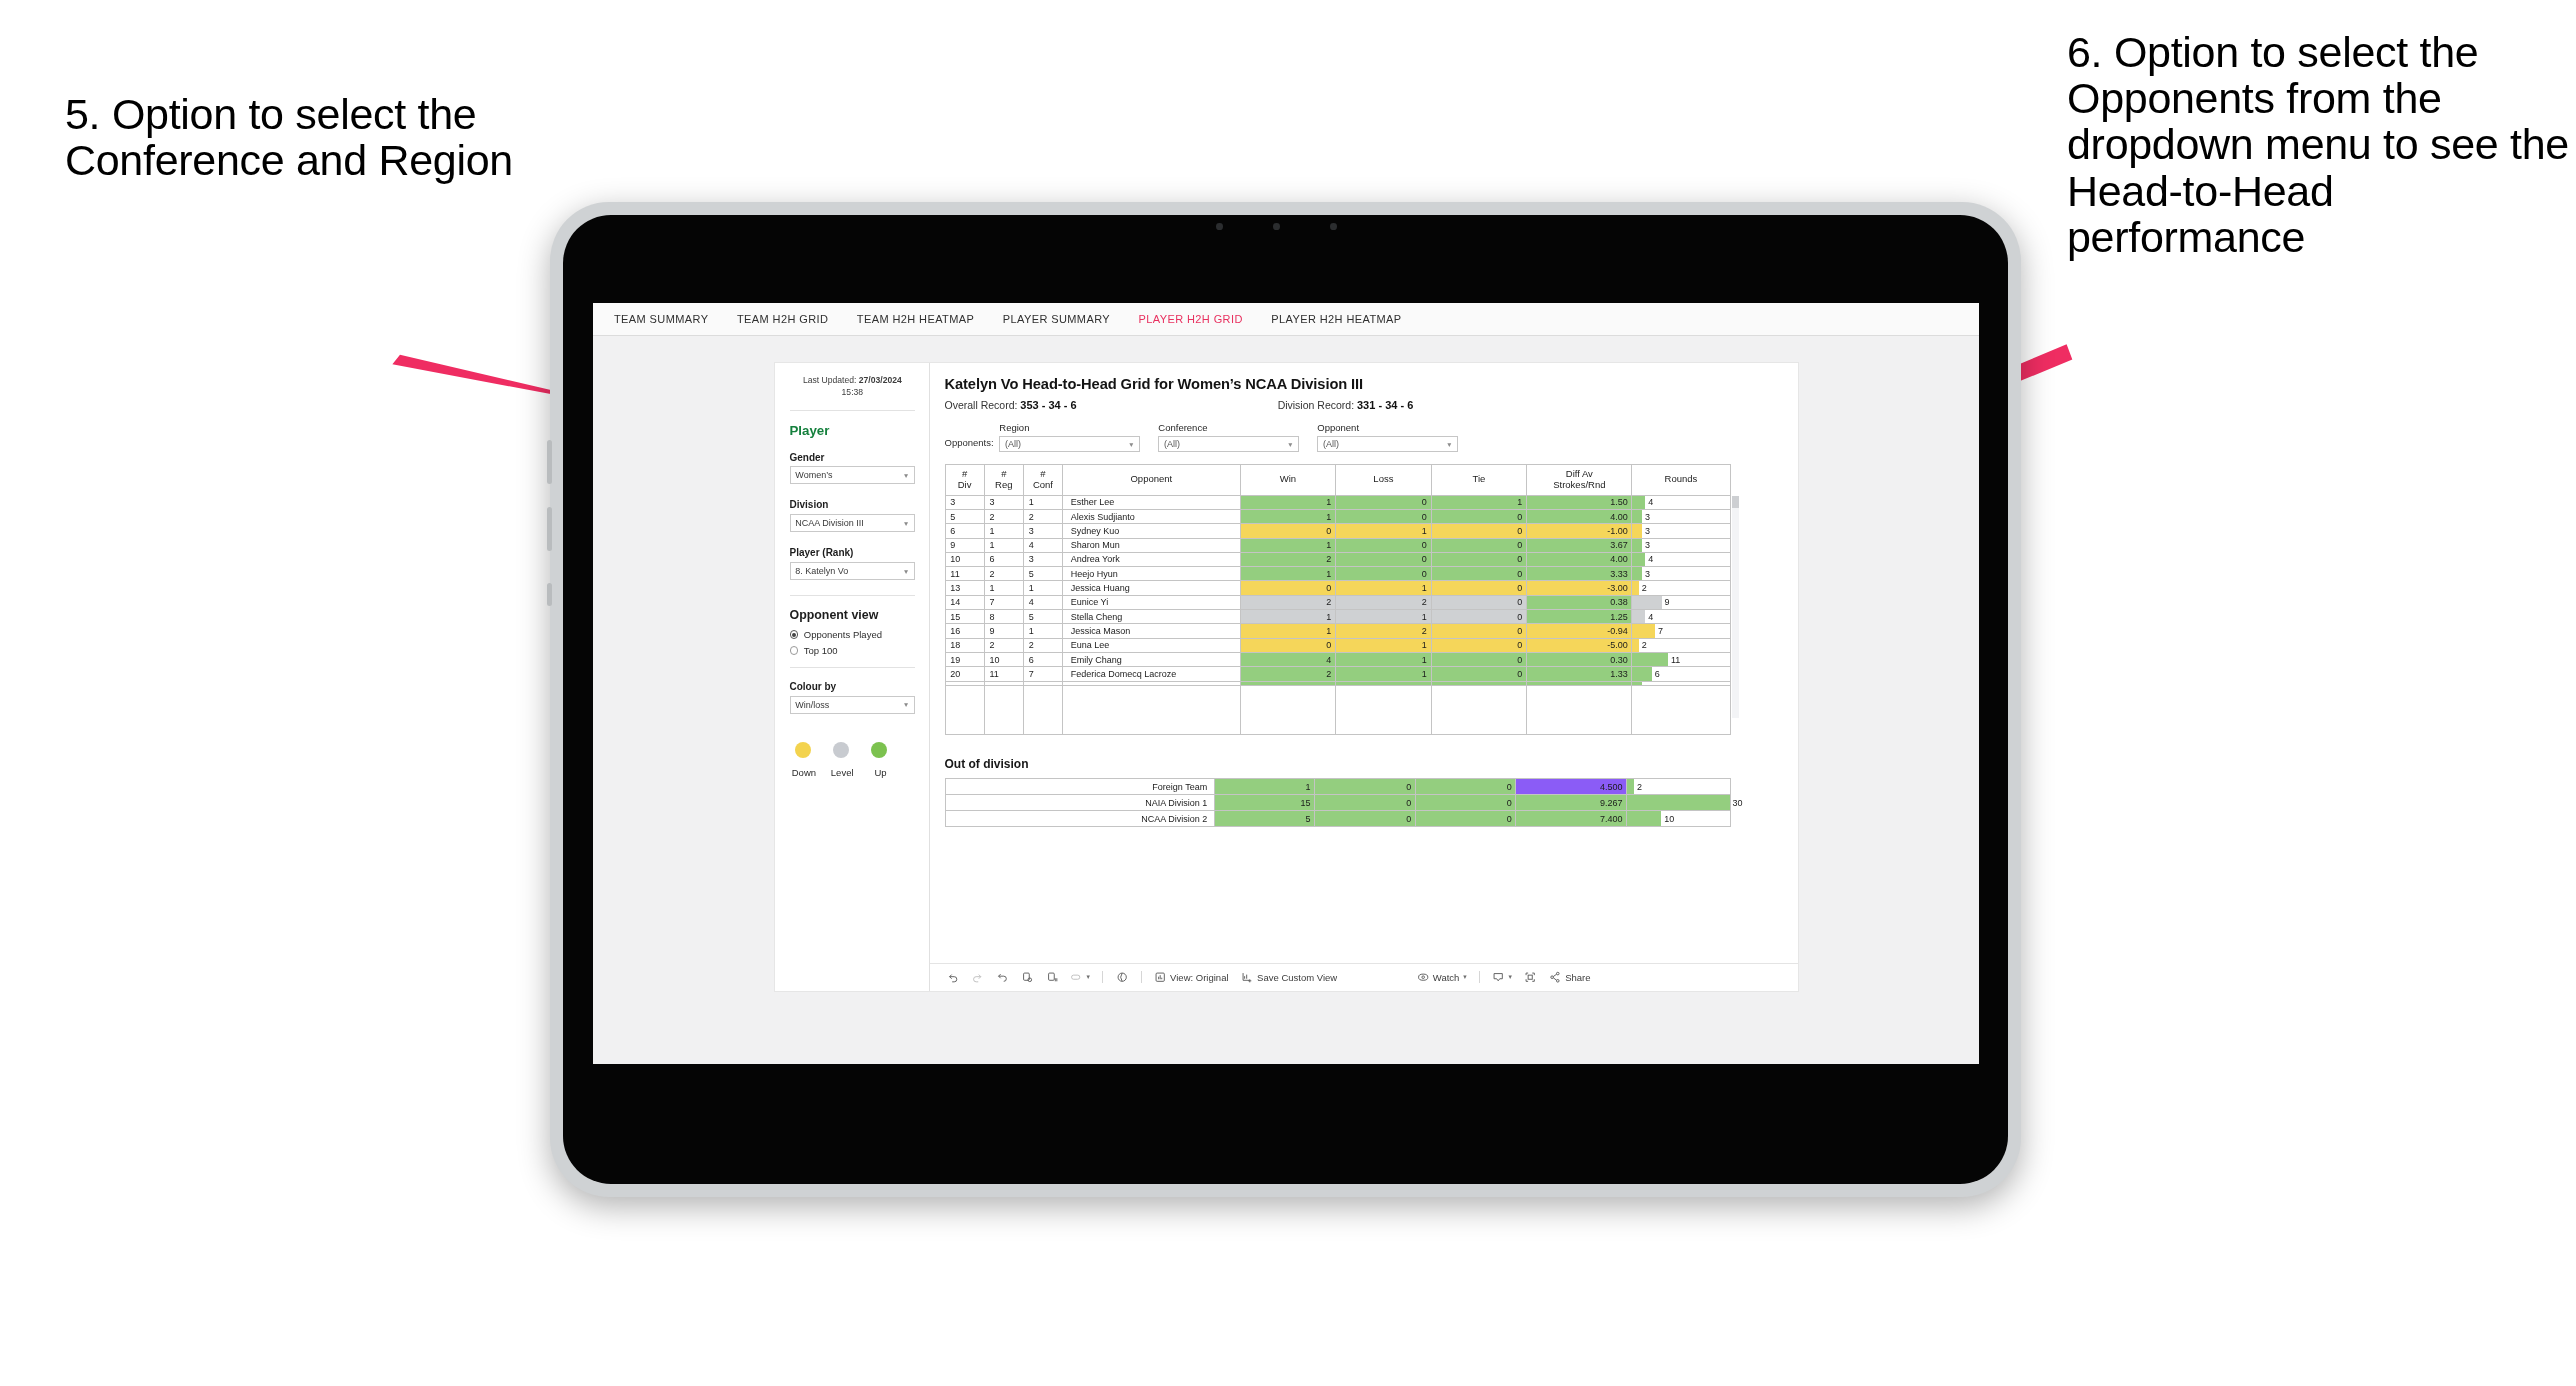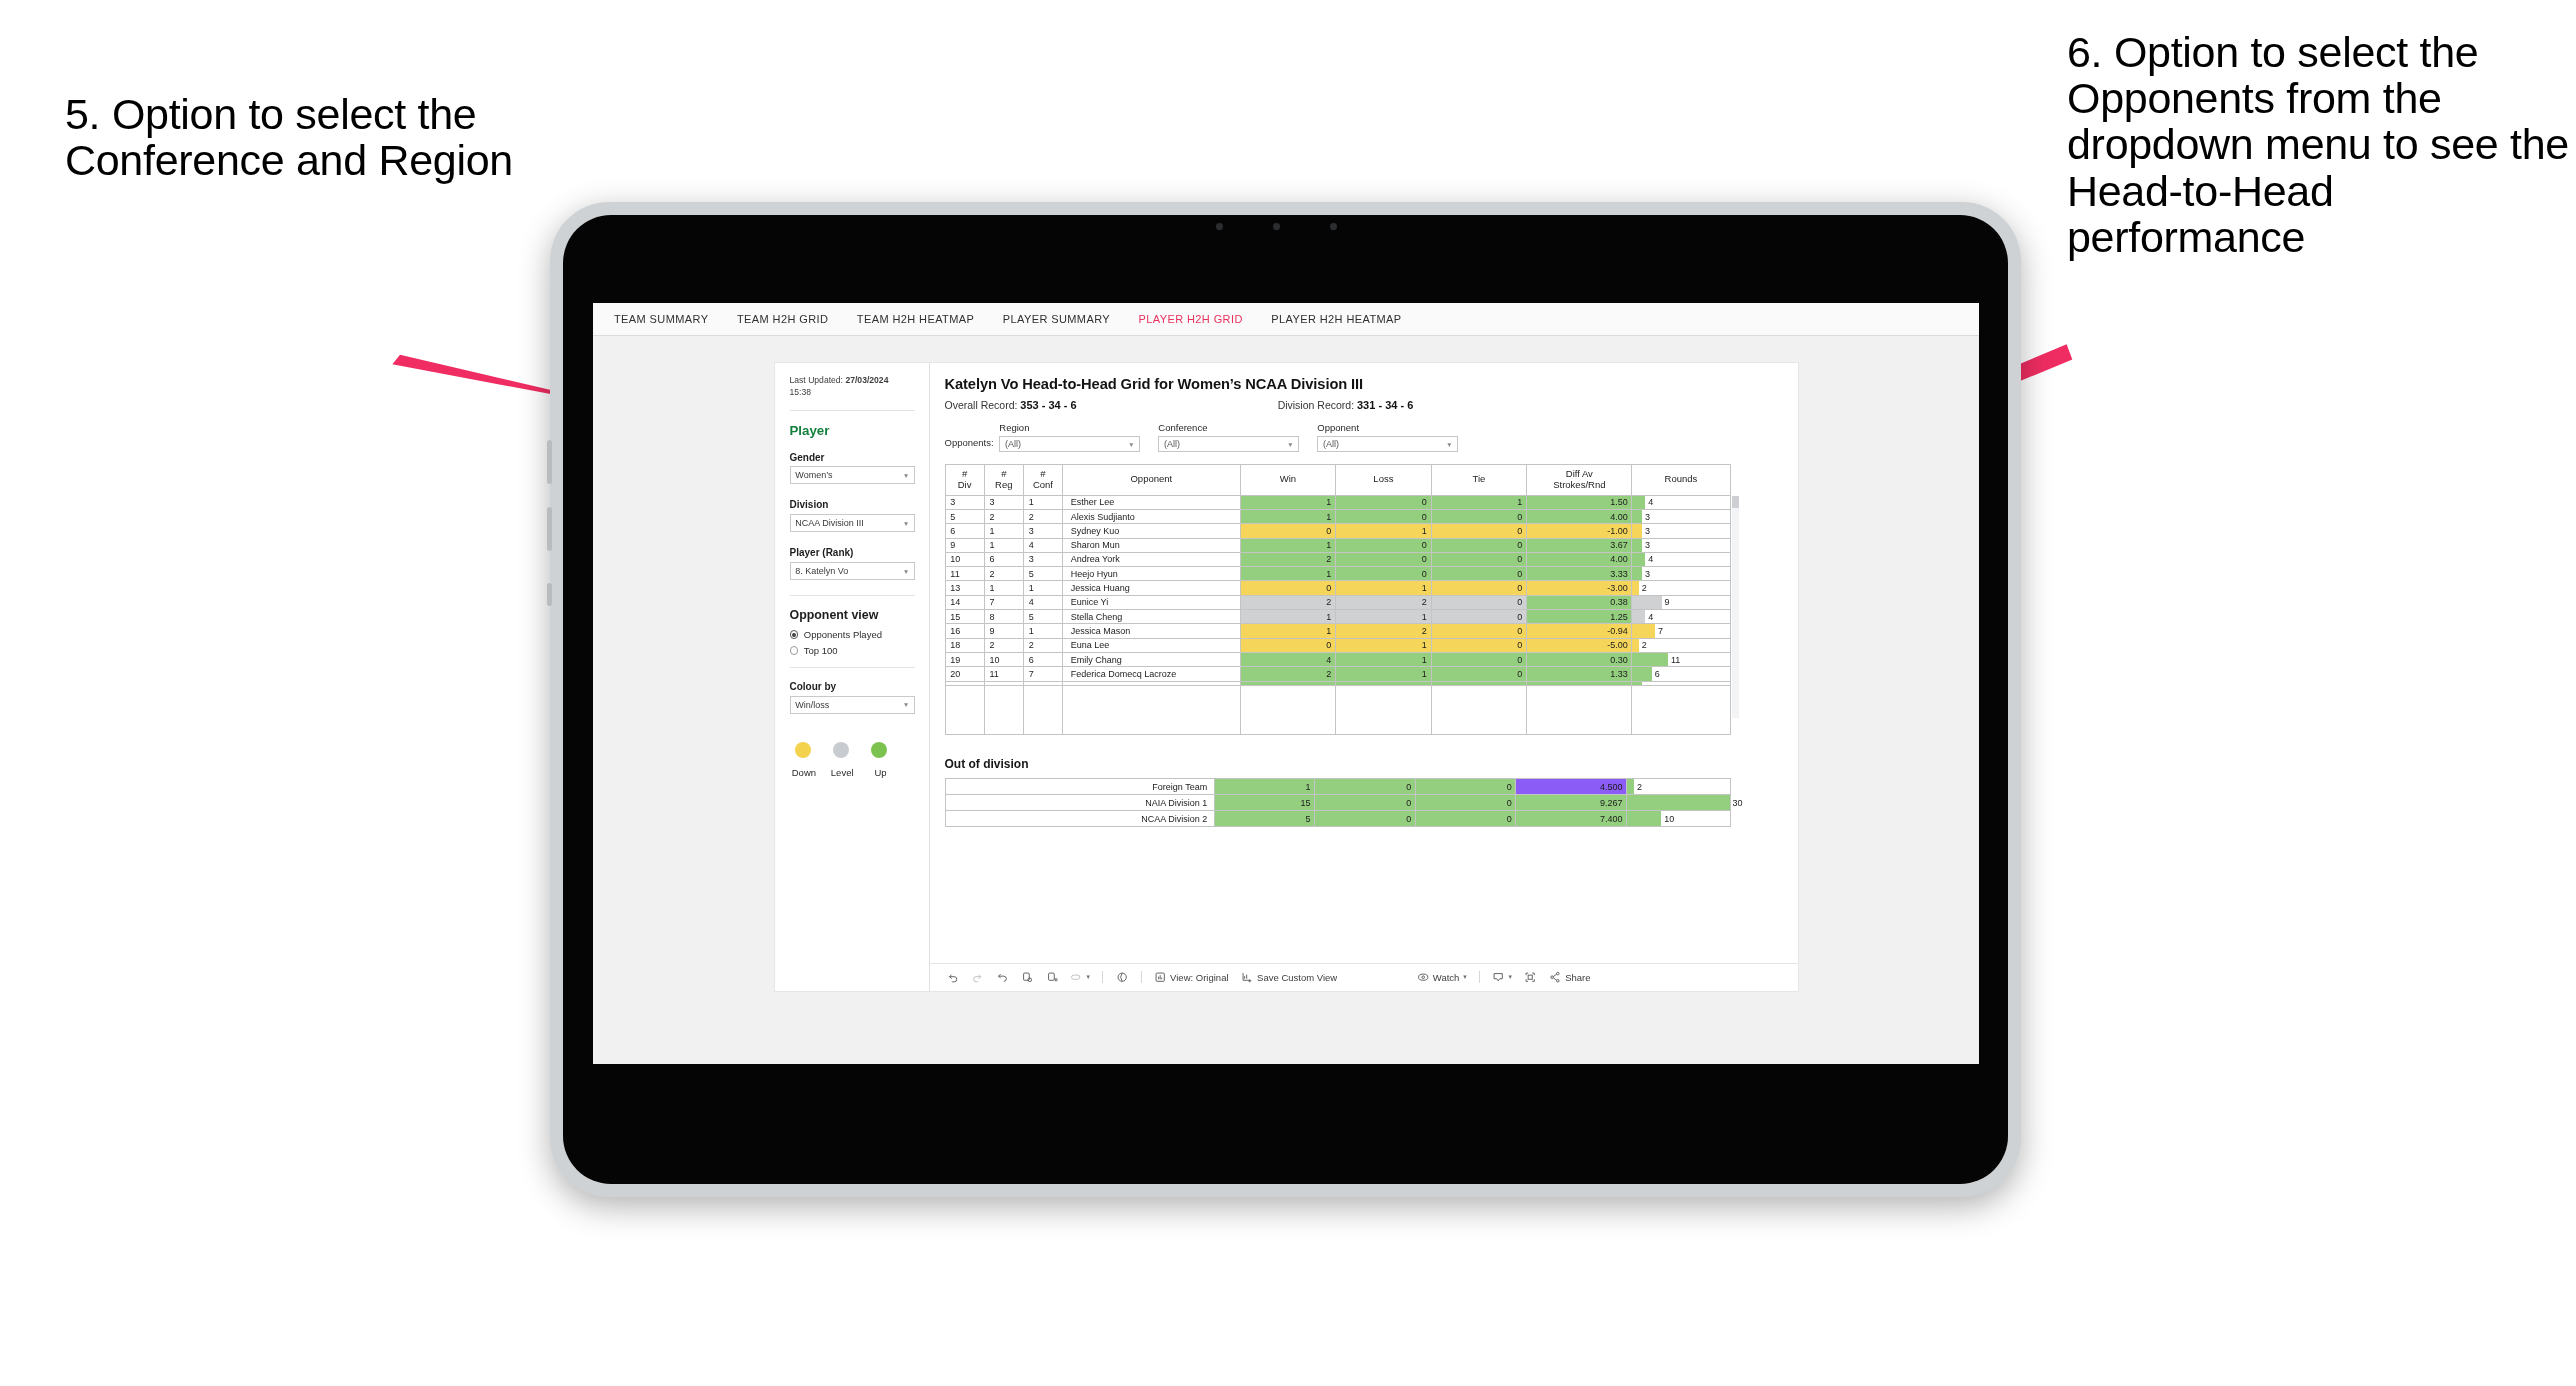--- a/index.html
+++ b/index.html
@@ -96,21 +96,21 @@
     width:1023px; height:628px; background:#fff;
     display:flex; box-shadow:0 0 0 1px #e6e6e6;
     position:relative;
   }
 
   
   #sidebar {
     width:155px; border-right:1px solid #e0e0e0;
     padding:12.4px 13.3px 0 15px; flex-shrink:0;
   }
-  .lastupd { font-size:8.6px; color:#3d3d3d; line-height:1.35; }
+  .lastupd { font-size:8.6px; color:#3d3d3d; line-height:1.35;text-align:center; }
   .lastupd b { font-weight:700; }
   .hr { height:1px; background:#e2e2e2; margin:11.4px 0 12.4px 0; }
   .sb-title { font-size:13.3px; font-weight:700; color:#15803d; margin-bottom:13.3px; }
   .sb-label { font-size:10px; font-weight:700; color:#1d1d1d; margin-bottom:3.8px; }
   .sb-field {
     height:18px; border:1px solid #c9c9c9; background:#fff;
     display:flex; align-items:center; padding:0 4.8px;
     font-size:9px; color:#3a3a3a; cursor:pointer;
     margin-bottom:15px;
   }

